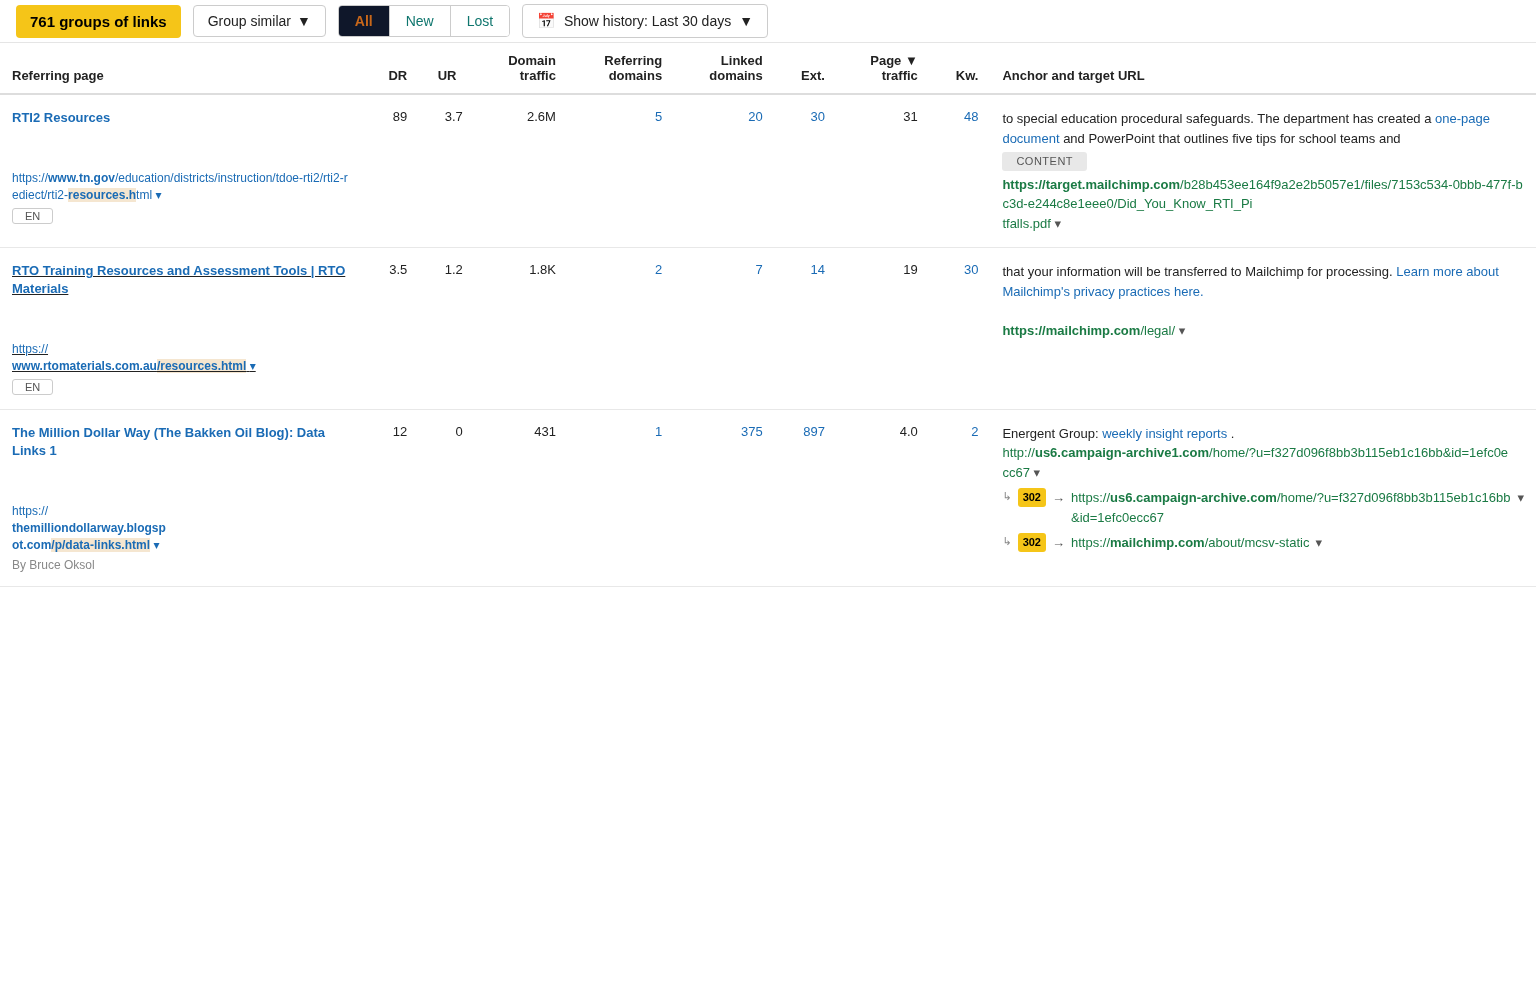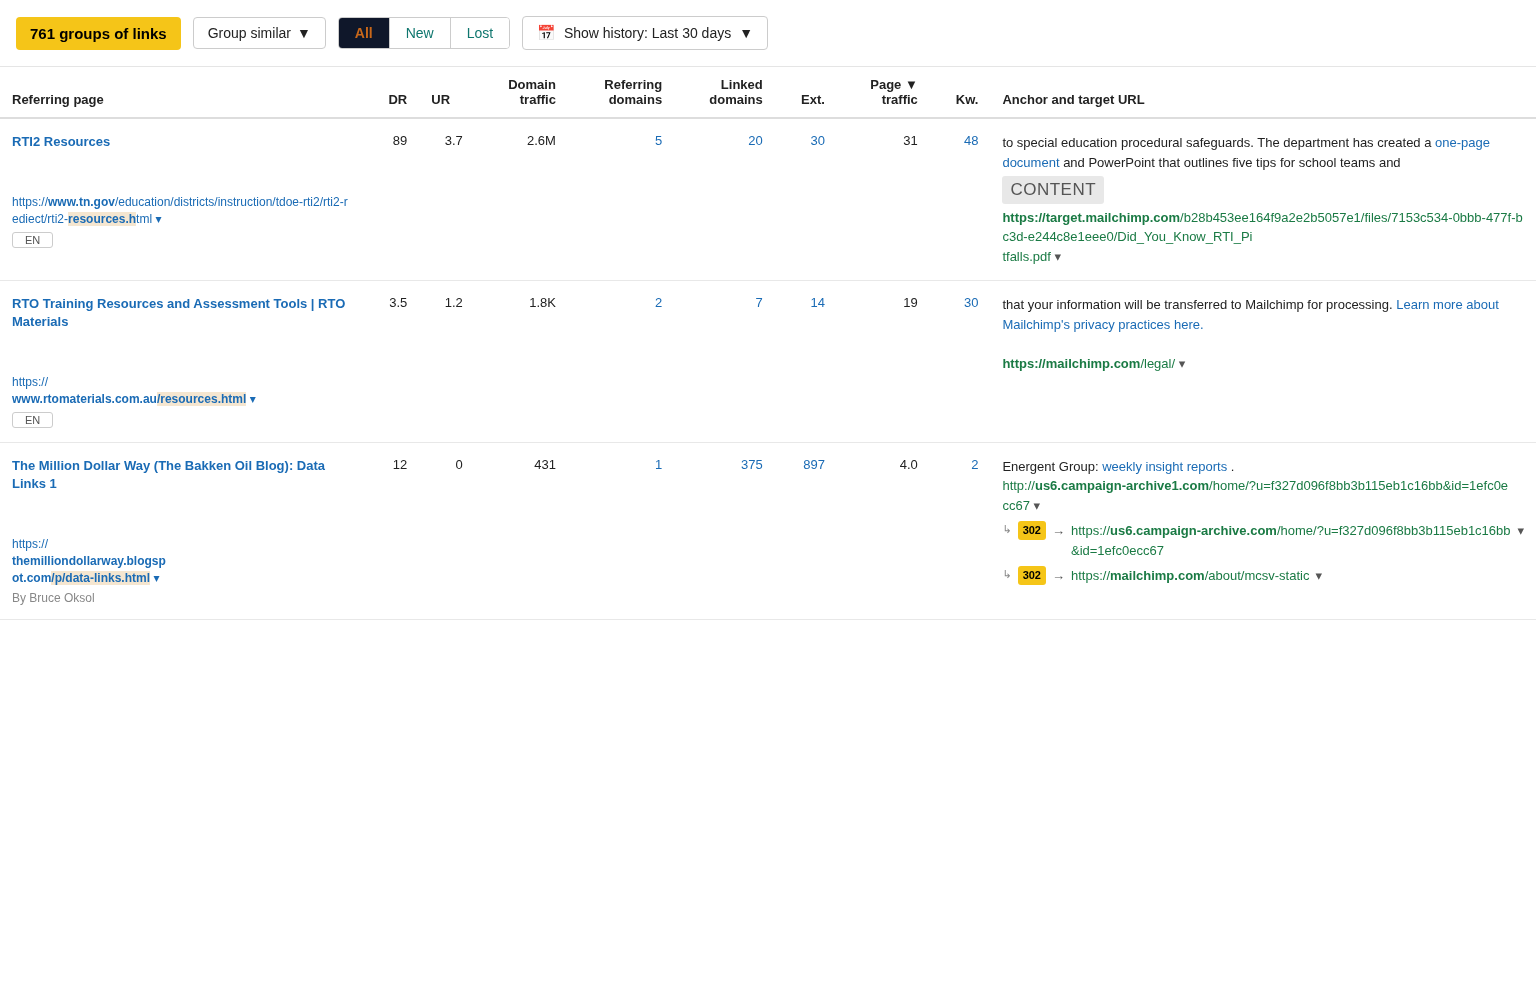--- a/index.html
+++ b/index.html
@@ -3,21 +3,21 @@
   <meta charset="utf-8">
   <style>
     * { box-sizing: border-box; margin: 0; padding: 0; }
     body { font-family: -apple-system, BlinkMacSystemFont, 'Segoe UI', sans-serif; font-size: 13px; color: #222; background: #fff; }
 
     
     .toolbar {
       display: flex;
       align-items: center;
       gap: 12px;
-      padding: 16px 16px;
+      padding: 4px 16px;
       border-bottom: 1px solid #e5e5e5;
     }
     .groups-badge {
       background: #f5c518;
       color: #000;
       font-weight: 700;
       font-size: 15px;
       padding: 8px 14px;
       border-radius: 4px;
       white-space: nowrap;
@@ -157,22 +157,22 @@
     .anchor-green {
       color: #1a7a44;
       cursor: pointer;
       word-break: break-all;
     }
     .anchor-green .bold-part { font-weight: 700; }
     .content-badge {
       display: inline-block;
       background: #e8e8e8;
       color: #555;
-      font-size: 17px;
-      padding: 1px 8px;
+      font-size: 11px;
+      padding: 1px 14px;
       border-radius: 3px;
       margin: 4px 0;
       letter-spacing: 0.5px;
     }
     .redirect-row {
       display: flex;
       align-items: flex-start;
       gap: 6px;
       margin-top: 6px;
       font-size: 13px;
@@ -217,21 +217,21 @@
     <span>▼</span>
   </button>
 </div>
 
 <div class="table-wrapper">
   <table>
     <thead>
       <tr>
         <th>Referring page</th>
         <th style="text-align:right;">DR</th>
-        <th style="text-align:left;">UR</th>
+        <th style="text-align:center;">UR</th>
         <th class="sortable" style="text-align:right;">Domain<br>traffic</th>
         <th class="sortable" style="text-align:right;">Referring<br>domains</th>
         <th class="sortable" style="text-align:right;">Linked<br>domains</th>
         <th class="sortable" style="text-align:right;">Ext.</th>
         <th class="sortable" style="text-align:right;">Page ▼<br>traffic</th>
         <th class="sortable" style="text-align:right;">Kw.</th>
         <th>Anchor and target URL</th>
       </tr>
     </thead>
     <tbody id="table-body">
@@ -250,21 +250,21 @@
       <a class="anchor-link">one-page document</a>
       <span> and PowerPoint that outlines five tips for school teams and</span>
       <br>
       <span class="content-badge">CONTENT</span>
       <br>
       <span class="anchor-green"><span class="bold-part">https://target.mailchimp.com</span>/b28b453ee164f9a2e2b5057e1/files/7153c534-0bbb-477f-bc3d-e244c8e1eee0/Did_You_Know_RTI_Pi<br>tfalls.pdf</span>
       <span style="color:#555;"> ▾</span>
     </td>
         </tr>
         <tr>
-          <td style="min-width: 240px; max-width: 280px;"><span class="ref-page-title">RTO Training Resources and Assessment Tools | RTO Materials</span><div class="ref-page-url"><span>https://<br></span><strong>www.rtomaterials.com.au</strong><span class="ref-page-url-highlight">/resources.html</span> <span>▾</span></div><span class="lang-badge">EN</span></td>
+          <td style="min-width: 240px; max-width: 280px; text-decoration: underline;"><span class="ref-page-title">RTO Training Resources and Assessment Tools | RTO Materials</span><div class="ref-page-url"><span>https://<br></span><strong>www.rtomaterials.com.au</strong><span class="ref-page-url-highlight">/resources.html</span> <span>▾</span></div><span class="lang-badge">EN</span></td>
           <td class="num-cell">3.5</td>
           <td class="num-cell">1.2</td>
           <td class="num-cell">1.8K</td>
           <td class="num-cell link-num">2</td>
           <td class="num-cell link-num">7</td>
           <td class="num-cell link-num">14</td>
           <td class="num-cell">19</td>
           <td class="num-cell link-num">30</td>
           <td class="anchor-cell">
       <span>that your information will be transferred to Mailchimp for processing. </span>

